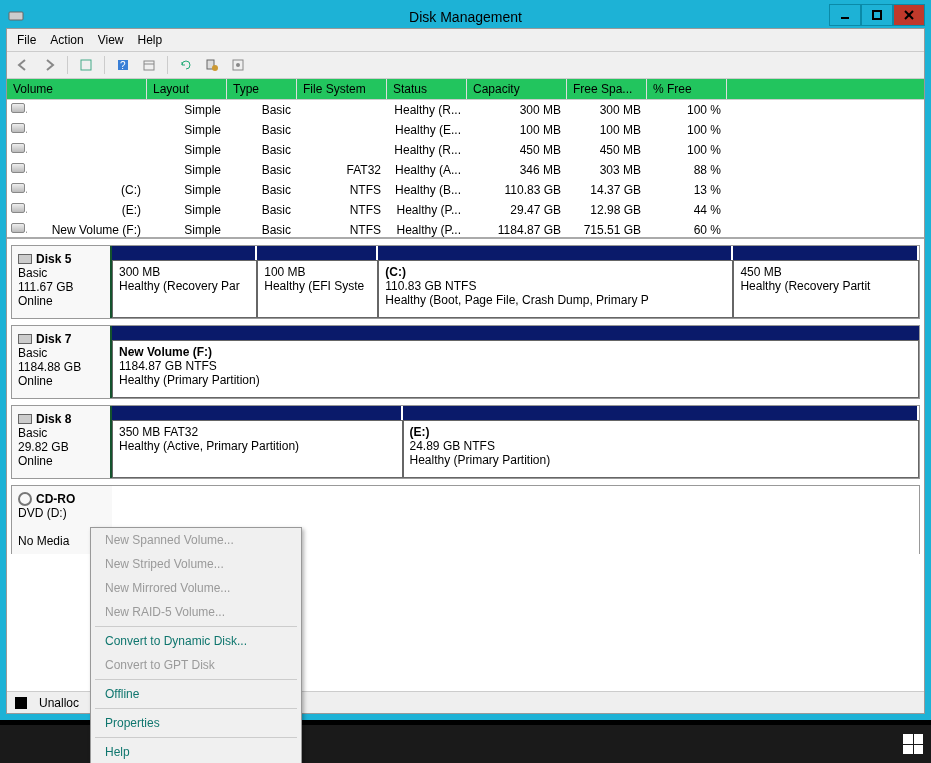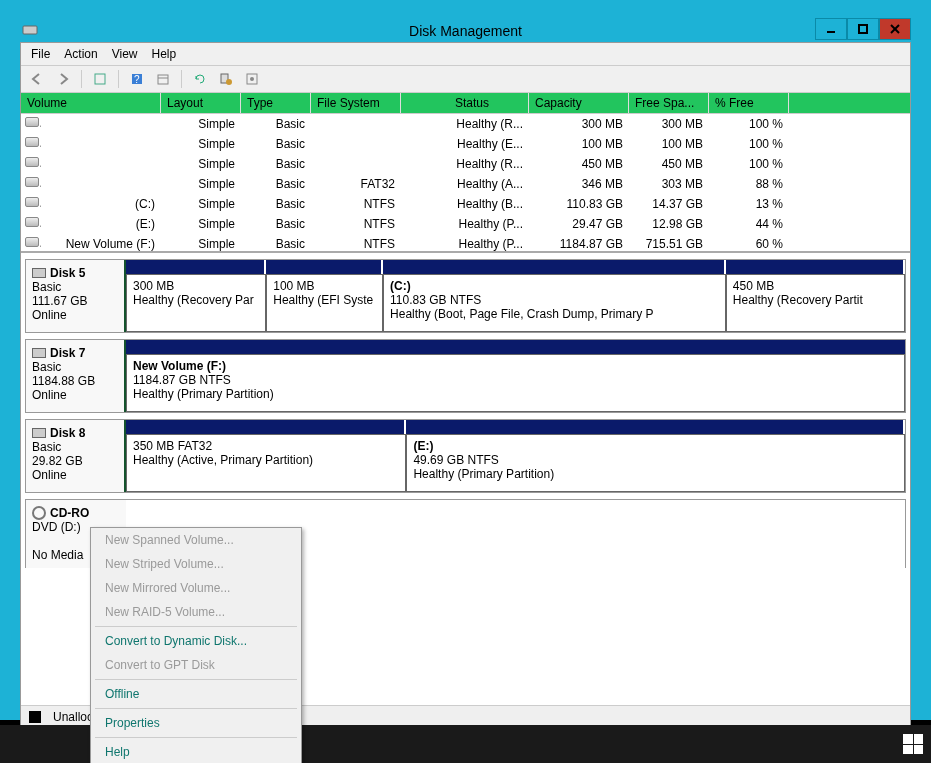--- a/index.html
+++ b/index.html
@@ -1,38 +1,38 @@
 <!DOCTYPE html>
 <html><head>
 <meta charset="utf-8">
 <style>
 * { box-sizing: border-box; margin: 0; padding: 0; }
 body { font-family: "Segoe UI", Tahoma, sans-serif; font-size: 12px; background: #000; width: 931px; height: 763px; overflow: hidden; }
-.outer-frame { background: #1db2d6; padding: 20px; width: 931px; height: 720px; }
+.outer-frame { background: #1db2d6; padding: 6px; width: 931px; height: 720px; }
 .titlebar { display: flex; align-items: center; justify-content: center; position: relative; height: 22px; background: #1db2d6; }
 .titlebar .title { font-size: 14px; color: #000; }
 .titlebar .sys-icon { position: absolute; left: 2px; top: 2px; width: 16px; height: 16px; }
 .win-controls { position: absolute; right: 0; top: -2px; display: flex; }
 .win-btn { width: 32px; height: 22px; background: #1db2d6; display: flex; align-items: center; justify-content: center; border: 1px solid #0a8aa8; font-weight: bold; font-size: 13px; }
 .win-btn.close { background: #c0392b; color: #000; }
 .inner { background: #fff; border: 1px solid #999; height: 686px; display: flex; flex-direction: column; }
 .menubar { display: flex; gap: 14px; padding: 4px 10px; background: #f0f0f0; border-bottom: 1px solid #ccc; }
 .menubar span { cursor: default; }
 .toolbar { display: flex; gap: 6px; padding: 3px 6px; background: #f0f0f0; border-bottom: 1px solid #ccc; align-items: center; }
 .tb-btn { width: 20px; height: 20px; display: flex; align-items: center; justify-content: center; color: #555; }
 .tb-sep { width: 1px; height: 18px; background: #ccc; margin: 0 2px; }
 .list-pane { border-bottom: 2px solid #aaa; height: 160px; overflow: hidden; }
 .list-header { display: flex; background: #22c55e; border-bottom: 1px solid #ccc; }
 .list-header .col, .list-row .cell { padding: 3px 6px; white-space: nowrap; overflow: hidden; text-overflow: ellipsis; }
 .list-header .col { border-right: 1px solid #ddd; font-weight: normal; }
 .list-body { }
 .list-row { display: flex; text-align: right; }
 .col-icon { width: 20px; flex: none; padding: 2px 4px !important; }
 .c-volume { width: 140px; } .c-layout { width: 80px; } .c-type { width: 70px; } .c-fs { width: 90px; }
-.c-status { width: 80px; margin-left: 48px; } .c-capacity { width: 100px; } .c-free { width: 80px; } .c-pct { width: 80px; }
+.c-status { width: 80px; } .c-capacity { width: 100px; } .c-free { width: 80px; } .c-pct { width: 80px; }
 .vol-icon { width: 14px; height: 10px; border: 1px solid #888; border-radius: 2px; background: linear-gradient(#eee,#bbb); display: inline-block; }
 .graphic-pane { flex: 1; overflow-y: scroll; background: #fff; padding: 6px 4px; position: relative; }
 .disk-row { display: flex; margin-bottom: 6px; border: 1px solid #999; }
 .disk-label { width: 100px; padding: 6px; border-right: 2px solid #14532d; background: #f8f8f8; }
 .disk-label b { display: flex; align-items: center; gap: 4px; }
 .disk-icon { width: 14px; height: 10px; border: 1px solid #666; background: #ccc; display: inline-block; }
 .disk-parts { flex: 1; display: flex; flex-direction: column; }
 .head-strip { height: 14px; background: #0a1a6a; display: flex; }
 .head-strip .seg { border-right: 2px solid #fff; }
 .parts-body { display: flex; flex: 1; }
@@ -289,21 +289,21 @@
           <div>29.82 GB</div>
           <div>Online</div>
         </div>
         <div class="disk-parts">
           <div class="head-strip">
                 <div class="seg" style="width:36%"></div>
                 <div class="seg" style="width:64%"></div>
               </div>
           <div class="parts-body">
             <div class="part" style="width:36%"><span>350 MB FAT32</span><br><span>Healthy (Active, Primary Partition)</span></div>
-            <div class="part" style="width:64%"><b>(E:)</b><span>49.69 GB NTFS</span><br><span>Healthy (Primary Partition)</span></div>
+            <div class="part" style="width:64%"><b>(E:)</b><span>24.89 GB NTFS</span><br><span>Healthy (Primary Partition)</span></div>
           </div>
         </div>
       </div>
 
       <div class="disk-row" style="border-bottom:none">
         <div class="disk-label" style="border-right:none">
           <b>
                 <span class="cd-icon"></span>
                 <span>CD-RO</span>
               </b>

